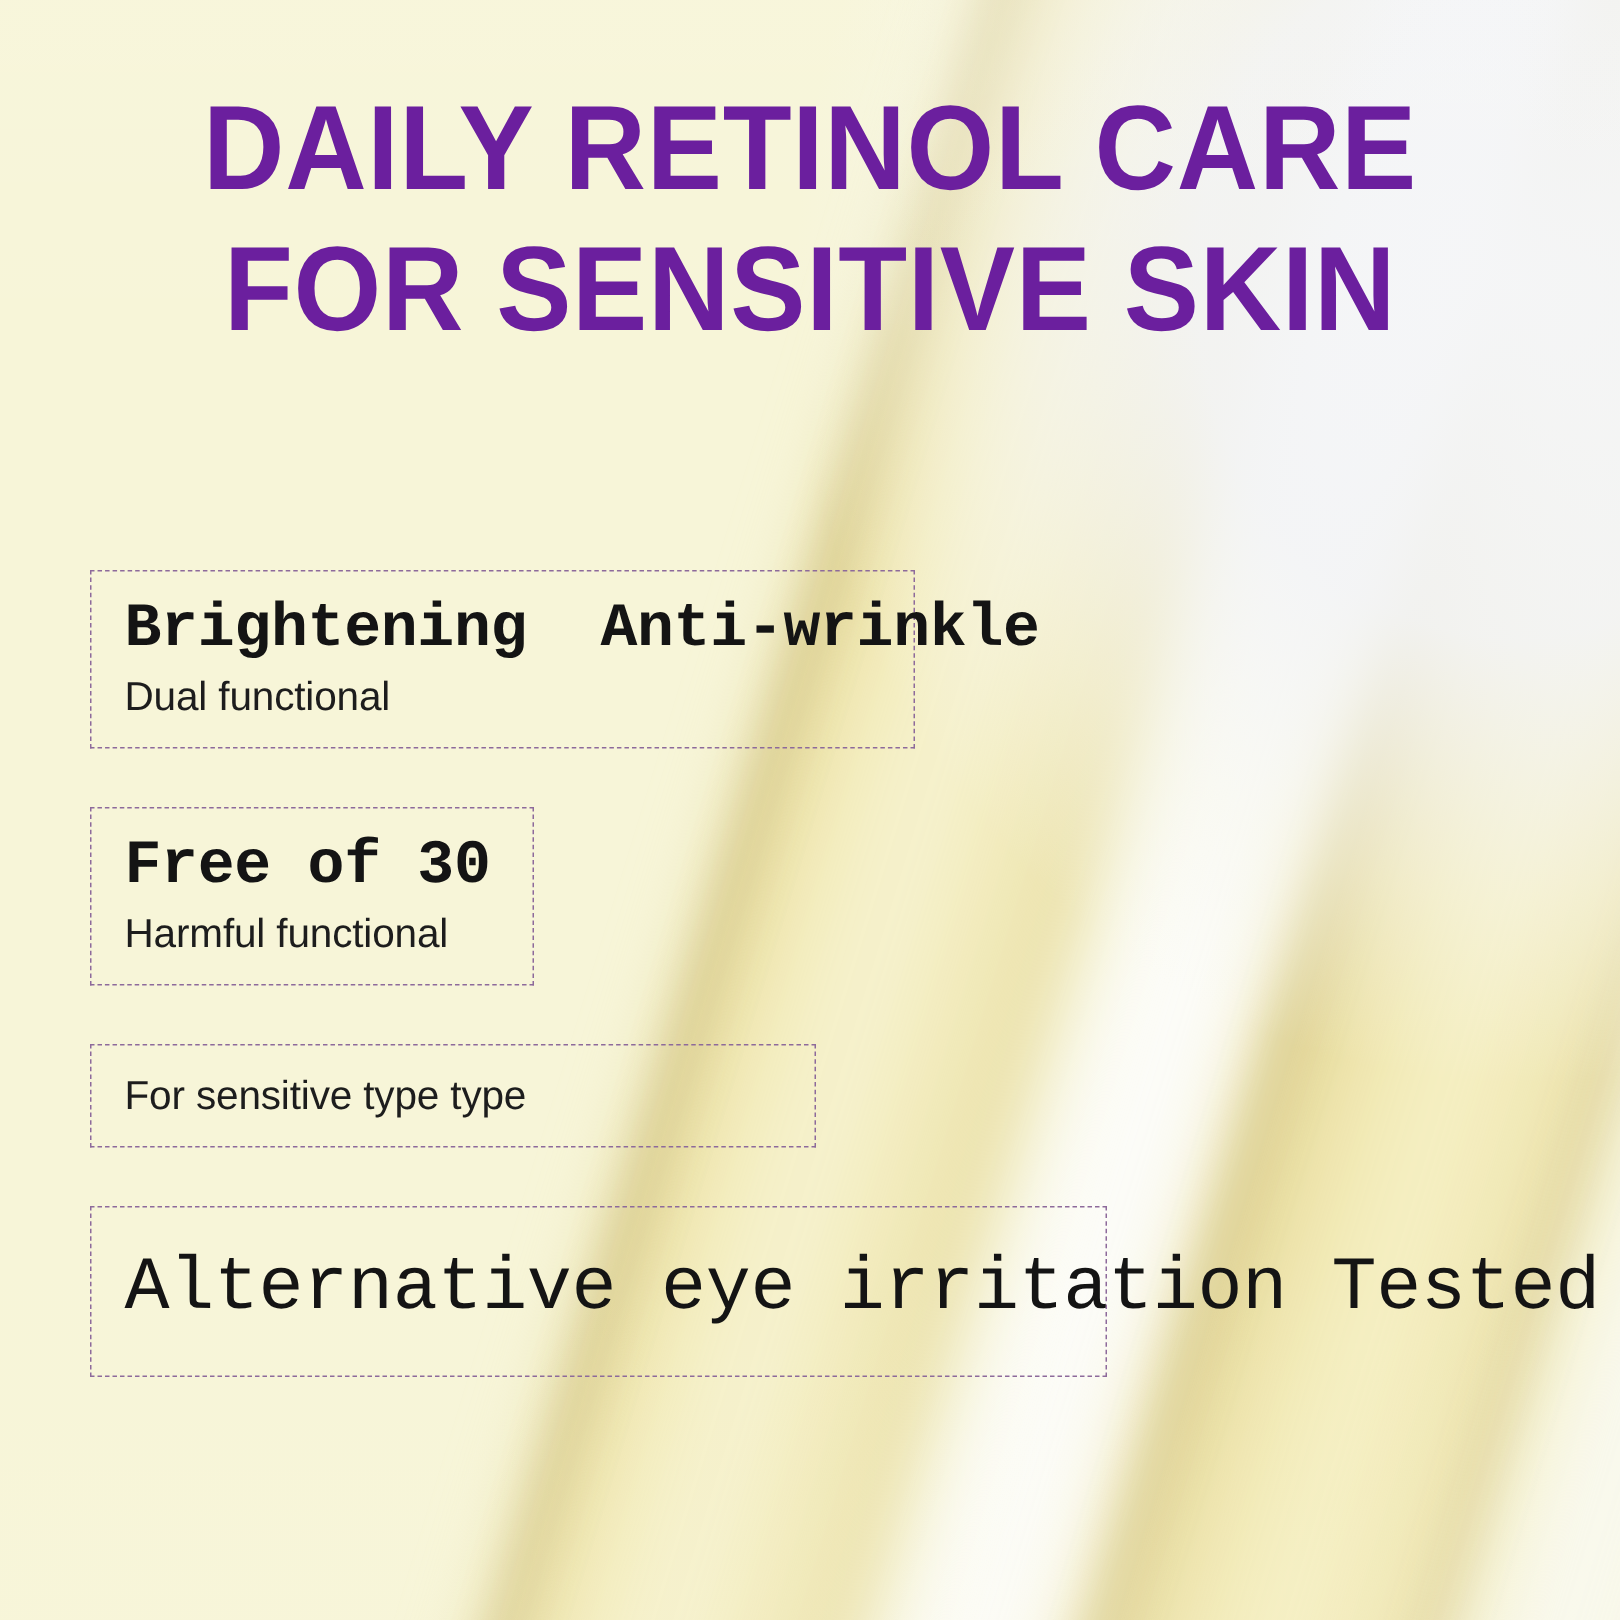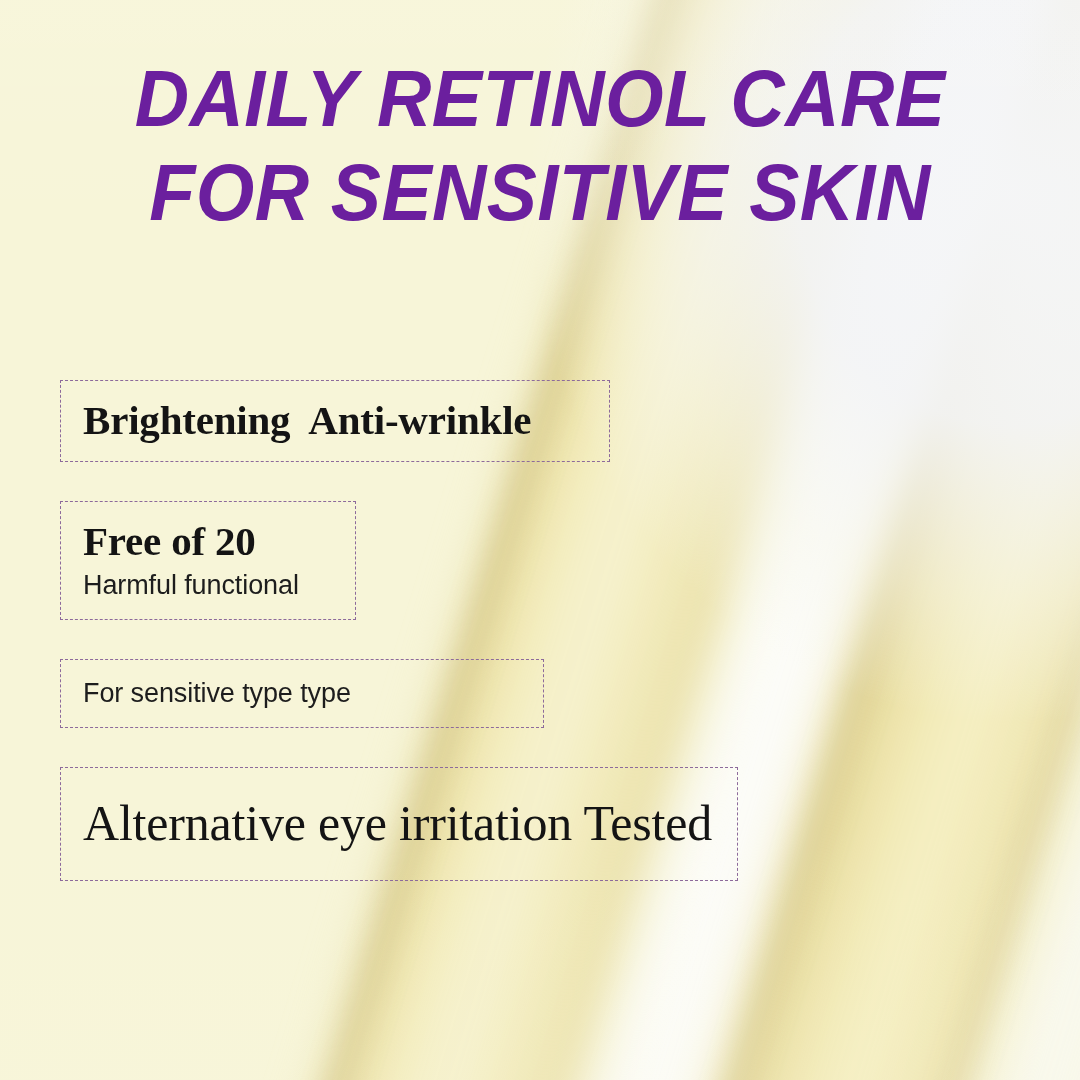--- a/index.html
+++ b/index.html
@@ -93,21 +93,20 @@
   }
 
   
   .headline {
     position: absolute;
     left: 0;
     right: 0;
     top: 52px;
     text-align: center;
     z-index: 5;
-    font-style: italic;
   }
   .headline .line {
     display: block;
     font-family: "Liberation Sans Narrow", "Liberation Sans", "DejaVu Sans Condensed", sans-serif;
     font-weight: 700;
     font-size: 80px;
     line-height: 94px;
     letter-spacing: 0.5px;
     color: #6b1f9e;
     text-transform: uppercase;
@@ -129,21 +128,21 @@
     background: transparent;
     padding: 14px 22px 16px 22px;
     margin-bottom: 39px;
   }
   .feature-box.single-line {
     display: flex;
     align-items: center;
   }
   .feature-title {
     display: block;
-    font-family: Liberation Serif, serif;
+    font-family: Liberation Mono, monospace;
     font-weight: 700;
     font-size: 41px;
     line-height: 50px;
     color: #141414;
     white-space: pre;
     letter-spacing: -0.2px;
   }
   .feature-sub {
     display: block;
     font-family: "Liberation Sans Narrow", "Liberation Sans", "DejaVu Sans", sans-serif;
@@ -180,24 +179,25 @@
 
   <div class="headline">
     <span class="line">DAILY RETINOL CARE</span>
     <span class="line">FOR SENSITIVE SKIN</span>
   </div>
 
   <div class="features">
 
     <div class="feature-box fb-1">
       <span class="feature-title">Brightening  Anti-wrinkle</span>
+      <span class="feature-sub">Dual functional</span>
     </div>
 
     <div class="feature-box fb-2">
-      <span class="feature-title">Free of 20</span>
+      <span class="feature-title">Free of 30</span>
       <span class="feature-sub">Harmful functional</span>
     </div>
 
     <div class="feature-box fb-3">
       <span class="feature-sub">For sensitive type type</span>
     </div>
 
     <div class="feature-box fb-4 single-line">
       <span class="feature-title">Alternative eye irritation Tested</span>
     </div>

